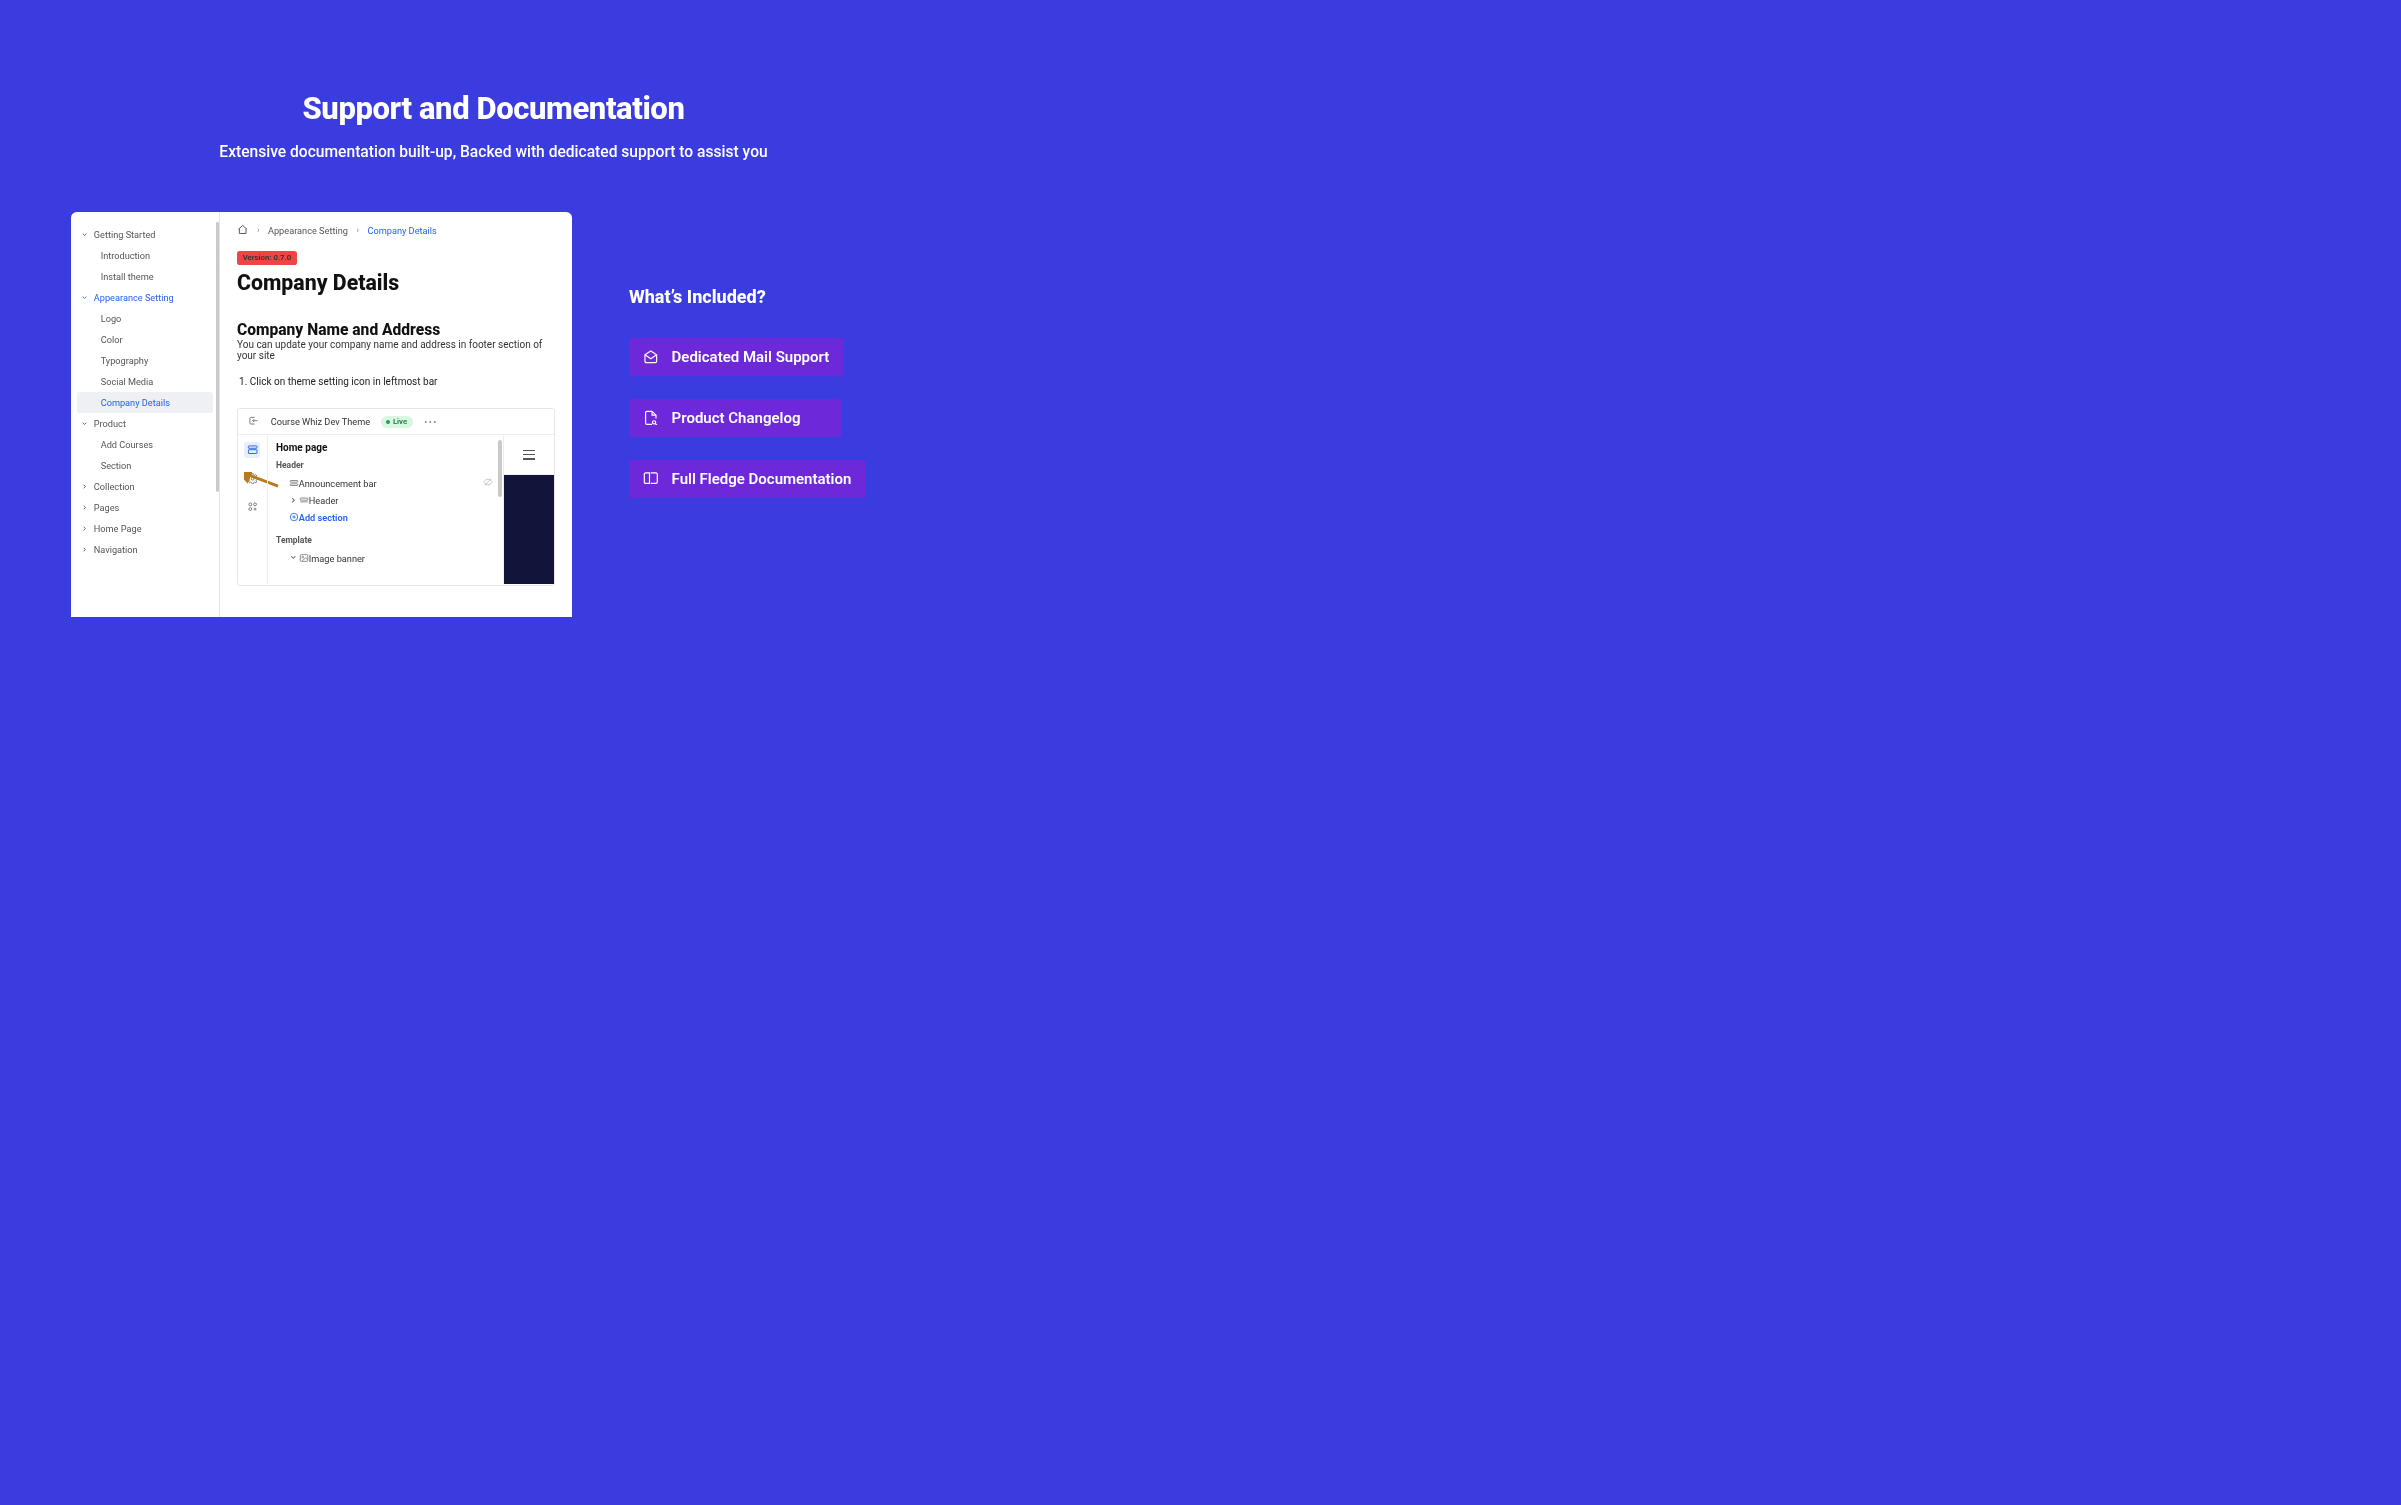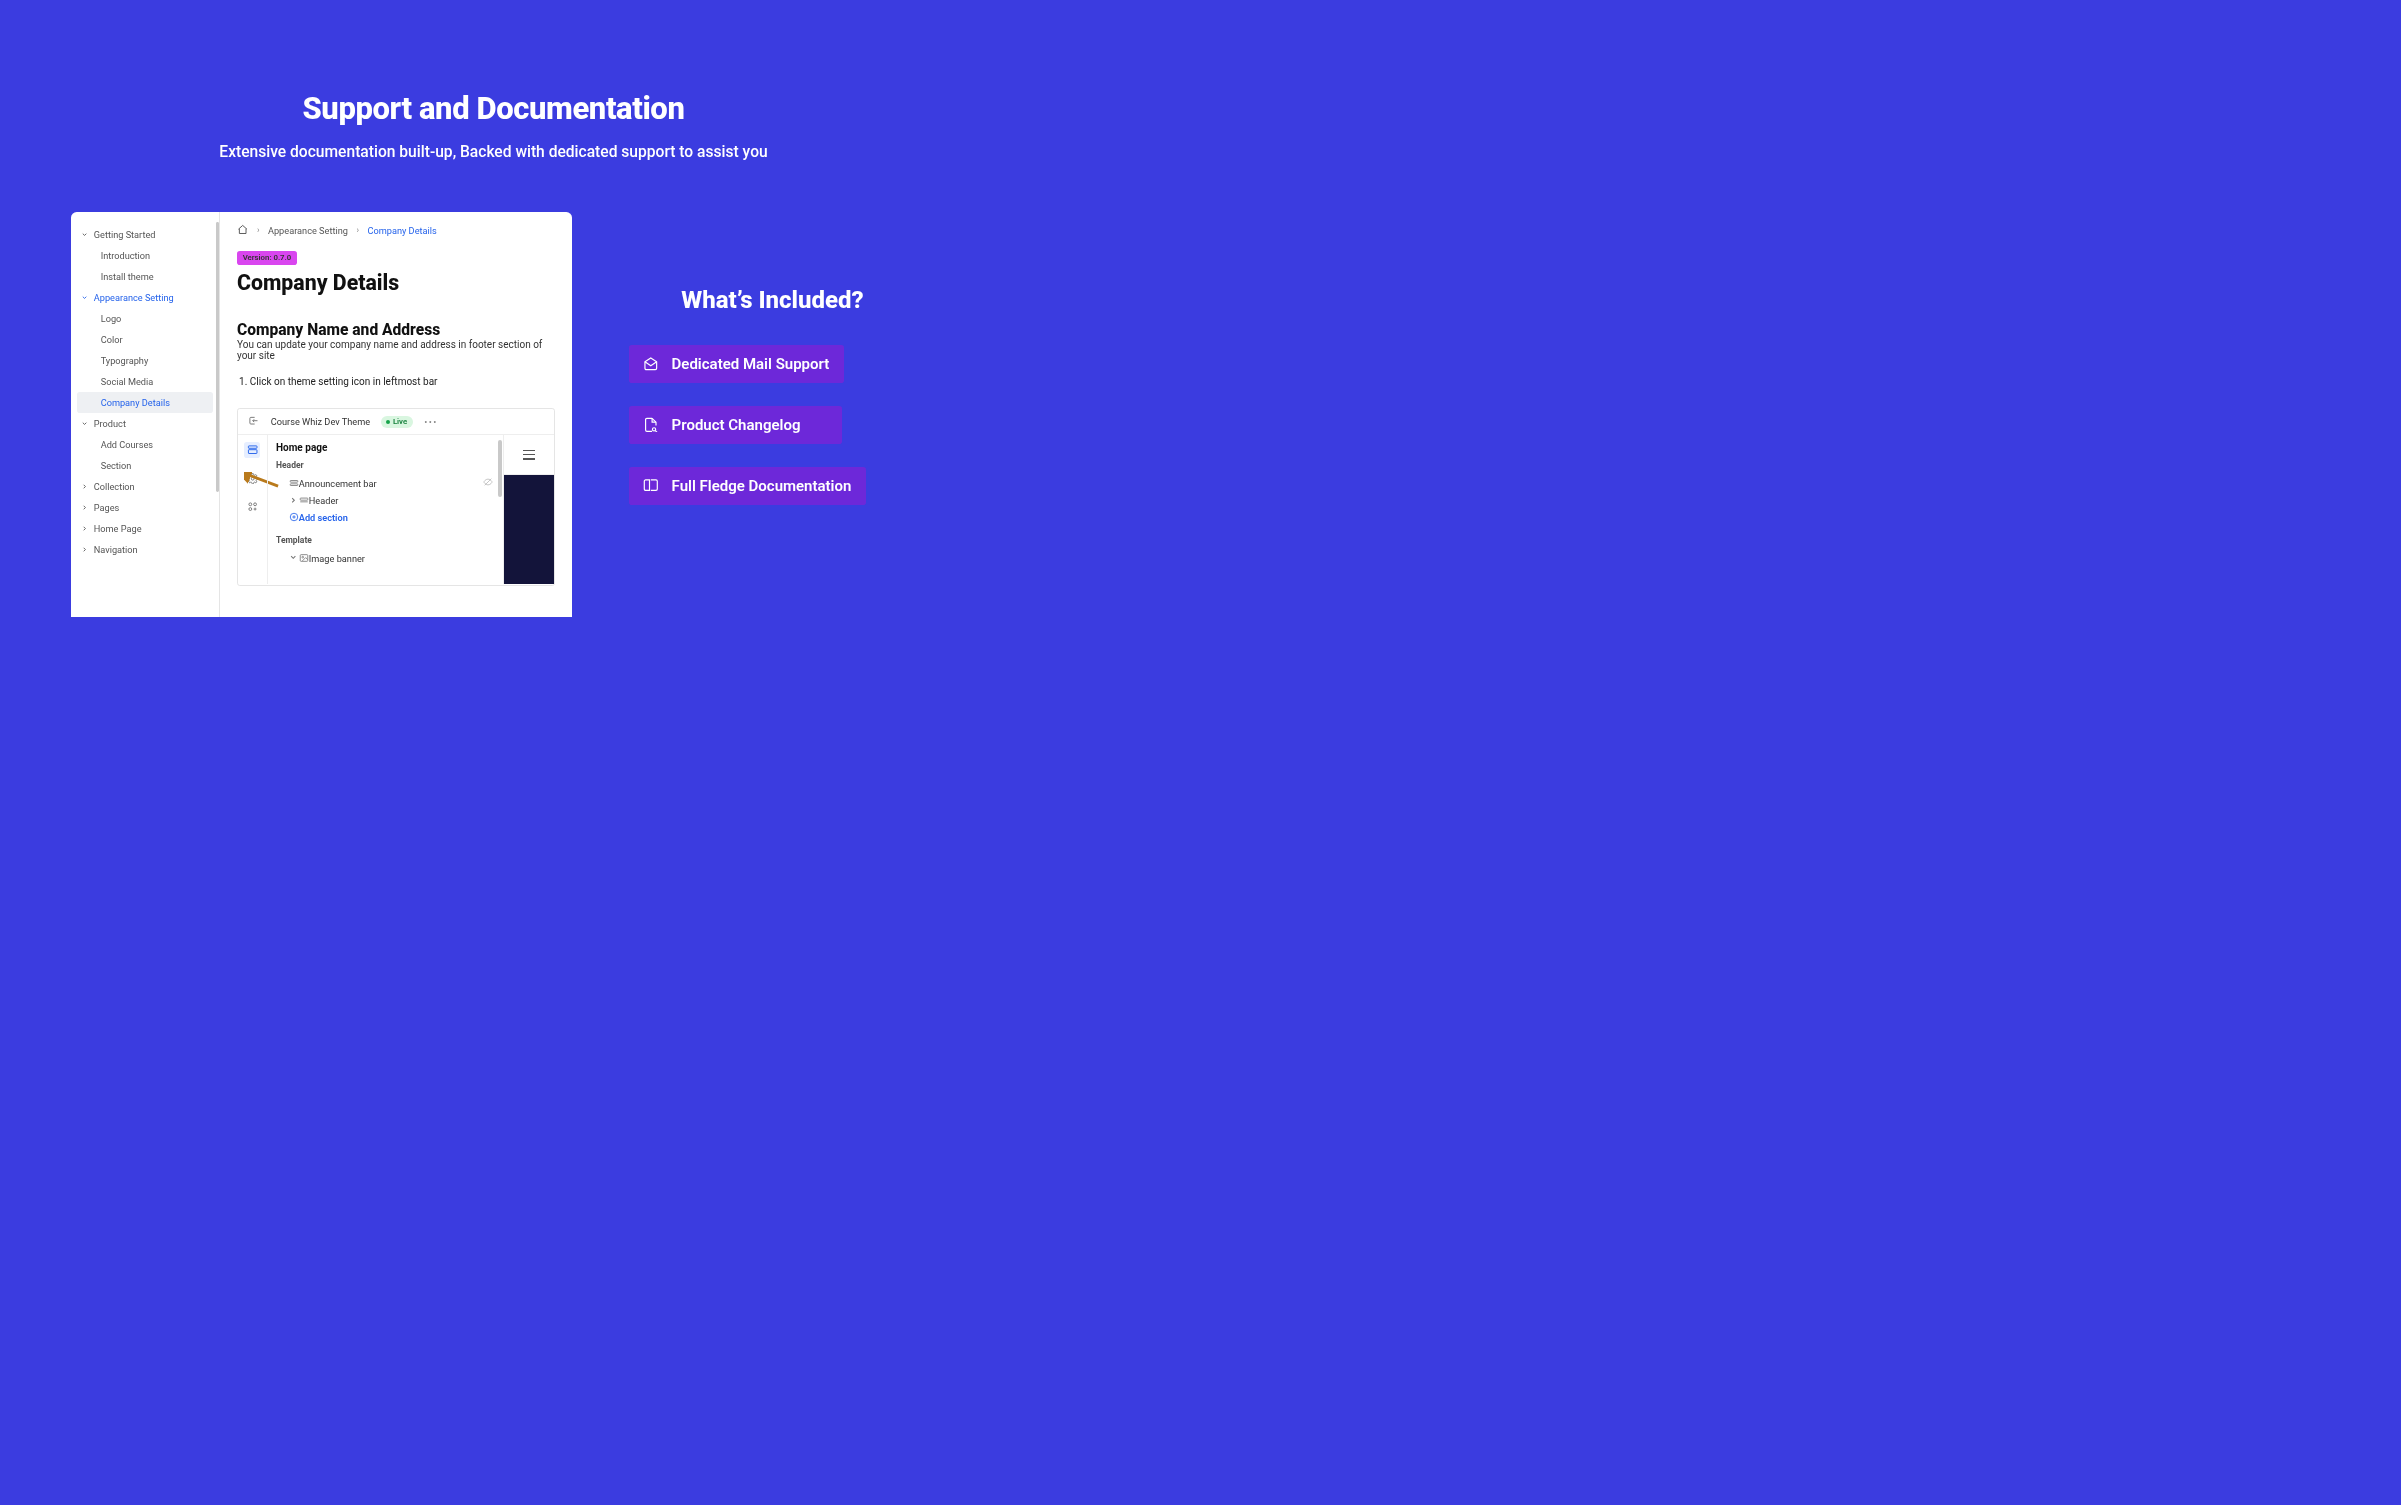--- a/index.html
+++ b/index.html
@@ -89,21 +89,21 @@
     align-items: center;
     gap: 8.5px;
     font-size: 9.2px;
     color: #555;
   }
   .breadcrumb .link { color: #2563eb; }
   .bc-sep { color: #888; font-size: 8.5px; }
   .home-ic { width: 11.4px; height: 11.4px; }
   .version-badge {
     display: inline-block;
-    background: #d946ef;
+    background: #ef4444;
     color: #333;
     font-size: 7.8px;
     font-weight: 600;
     padding: 2.1px 5.7px;
     border-radius: 2.8px;
     margin-top: 15.6px;
   }
   .doc-title {
     font-size: 21.3px;
     font-weight: 800;
@@ -216,24 +216,23 @@
   .burger { width:12.8px;height:10px;display:flex;flex-direction:column;justify-content:space-between; }
   .burger span { height:1.4px;background:#555;display:block; }
   .preview-dark { flex:1; background:#13143a; }
 
   
   .included {
     flex: 1;
     padding-top: 74px;
   }
   .included h2 {
-    font-size: 24px;
+    font-size: 18px;
     font-weight: 800;
     margin-bottom: 31px;
-    text-align: center;
   }
   .inc-item {
     background: #6d28d9;
     border-radius: 2.8px;
     padding: 10px 14.2px;
     display: flex;
     align-items: center;
     gap: 12.8px;
     margin-bottom: 23px;
     width: fit-content;

